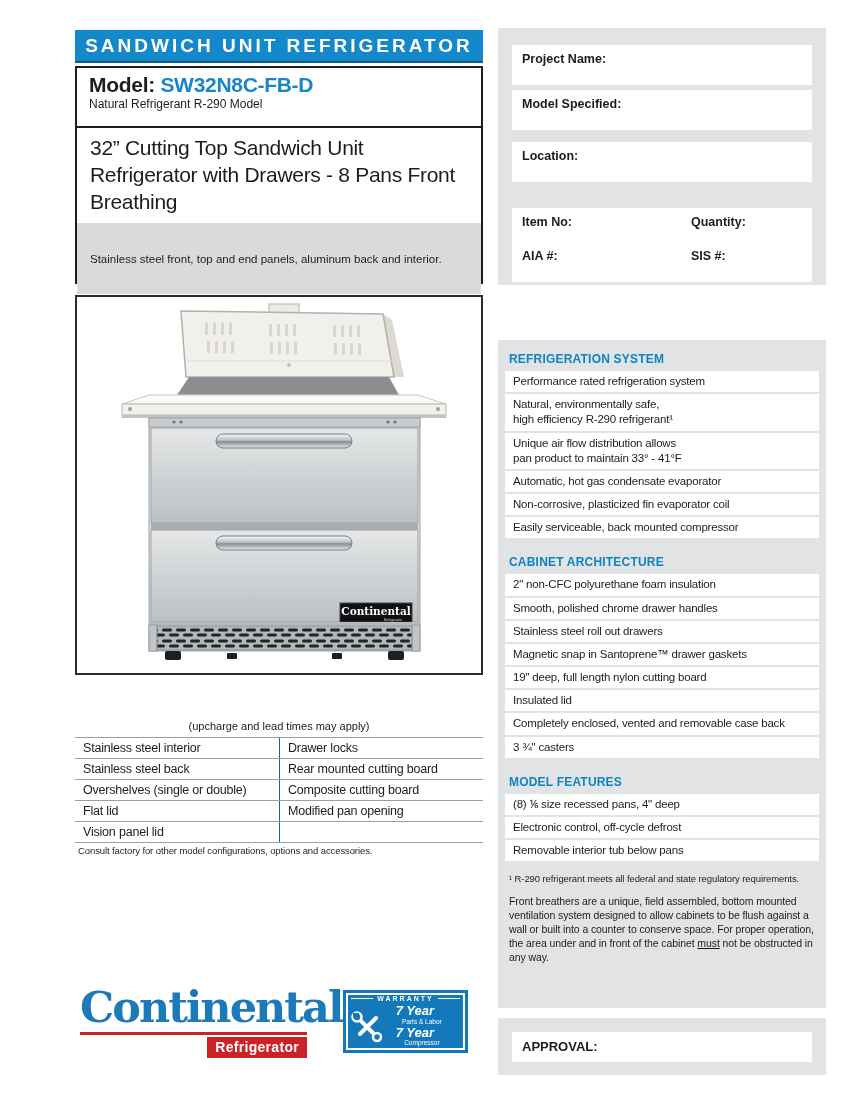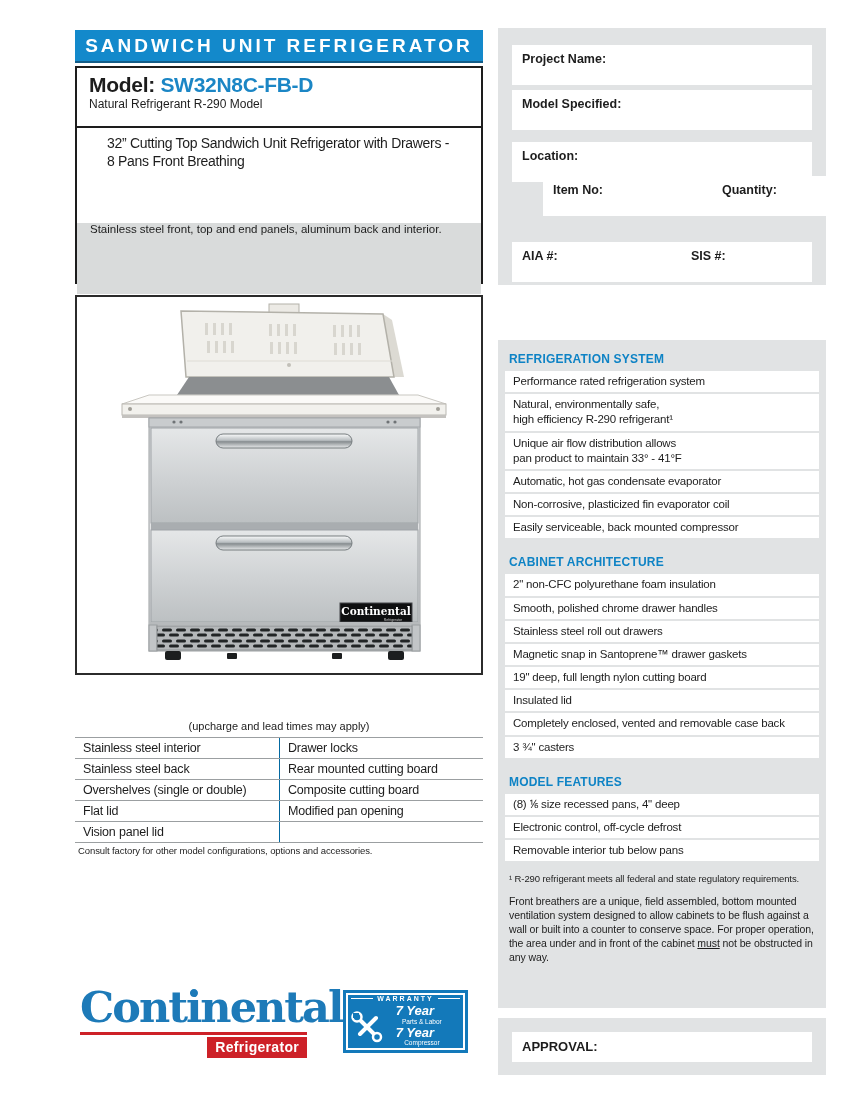--- a/index.html
+++ b/index.html
@@ -11,22 +11,22 @@
   .bluebar{background:#1389cb;color:#fff;font-weight:bold;display:flex;align-items:center;
            justify-content:center;border-bottom:2px solid rgba(20,40,55,.45);}
 
   
   #title-bar{left:75px;top:30px;width:408px;height:33px;font-size:19px;letter-spacing:3px;}
   #model-desc-box{left:75px;top:66px;width:408px;height:218px;border:2px solid #1d1d1d;background:#fff;}
   .model-sec{height:53px;border-bottom:2px solid #1d1d1d;padding:5px 12px 0;}
   .model-line{font-size:21px;font-weight:bold;letter-spacing:-0.3px;line-height:1.1;}
   .model-number{color:#1b86c5;}
   .model-sub{font-size:12px;margin-top:1px;}
-  .desc-sec{height:88px;padding:7px 30px 0;font-size:14px;line-height:1.28;letter-spacing:-0.3px;}
-  .band-sec{height:71px;background:#d9dbdb;display:flex;align-items:flex-start;padding:0 13px;font-size:11.5px;}
+  .desc-sec{height:88px;padding:7px 13px 0;font-size:21px;line-height:1.28;letter-spacing:-0.3px;}
+  .band-sec{height:71px;background:#d9dbdb;display:flex;align-items:center;padding:0 13px;font-size:11.5px;}
 
   #image-frame{left:75px;top:295px;width:408px;height:380px;border:2px solid #2b2b2b;background:#fff;
                display:flex;align-items:center;justify-content:center;}
 
   #options-bar{left:75px;top:683px;width:408px;height:34px;font-size:19px;letter-spacing:0.2px;}
   #options-sub{left:75px;top:720px;width:408px;text-align:center;font-size:11px;}
   #options-table{left:75px;top:737px;width:408px;border-bottom:1px solid #9b9fa1;}
   .opt-row{display:flex;border-top:1px solid #9b9fa1;height:20px;}
   .opt-cell{width:50%;font-size:12.5px;line-height:20px;padding-left:8px;box-sizing:border-box;
             letter-spacing:-0.2px;overflow:hidden;white-space:nowrap;}
@@ -270,21 +270,21 @@
   <div class="abs graypanel" id="fields-panel">
     <div class="field-box" style="top:17px;">
       <span class="field-label">Project Name:</span>
     </div>
     <div class="field-box" style="top:62px;">
       <span class="field-label">Model Specified:</span>
     </div>
     <div class="field-box" style="top:114px;">
       <span class="field-label">Location:</span>
     </div>
-    <div class="field-box" style="top:148px;margin-left:31px;">
+    <div class="field-box" style="top:180px;">
       <span class="field-label">Item No:</span>
       <span class="field-label field-label2">Quantity:</span>
     </div>
     <div class="field-box" style="top:214px;">
       <span class="field-label">AIA #:</span>
       <span class="field-label field-label2">SIS #:</span>
     </div>
   </div>
 
 

